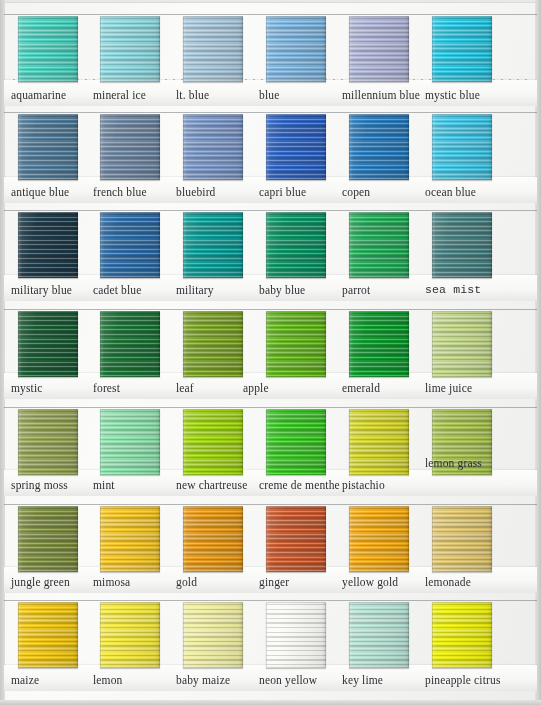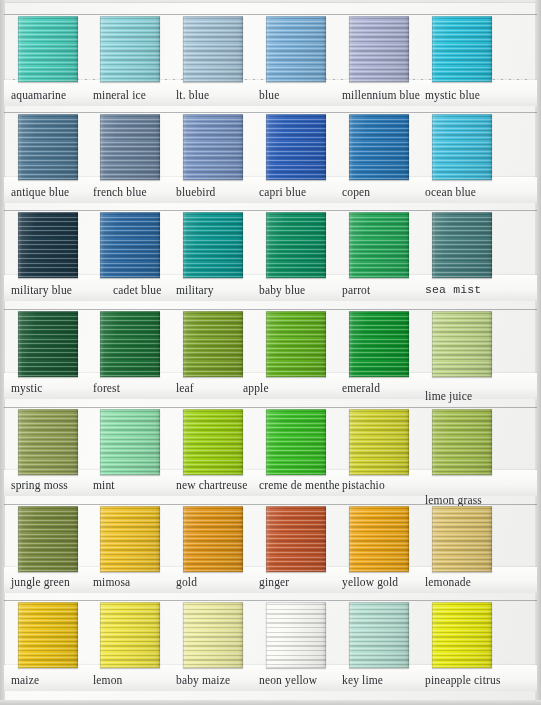--- a/index.html
+++ b/index.html
@@ -209,21 +209,21 @@
         <div class="rib"></div>
         <div class="sheen"></div>
         <div class="edge"></div>
       </div>
       <div class="label" style="left: 11px; top: 283px;">military blue</div>
       <div class="swatch" title="cadet blue" style="left: 100px; top: 212px; width: 60px; height: 66px; background: rgb(47, 107, 163);">
         <div class="rib"></div>
         <div class="sheen"></div>
         <div class="edge"></div>
       </div>
-      <div class="label" style="left: 93px; top: 283px; margin-left: 20px;">cadet blue</div>
+      <div class="label" style="left: 93px; top: 283px;">cadet blue</div>
       <div class="swatch" title="sapphire" style="left: 183px; top: 212px; width: 60px; height: 66px; background: rgb(15, 154, 148);">
         <div class="rib"></div>
         <div class="sheen"></div>
         <div class="edge"></div>
       </div>
       <div class="label" style="left: 176px; top: 283px;">military</div>
       <div class="swatch" title="jade blue" style="left: 266px; top: 212px; width: 60px; height: 66px; background: rgb(15, 145, 100);">
         <div class="rib"></div>
         <div class="sheen"></div>
         <div class="edge"></div>
@@ -272,21 +272,21 @@
         <div class="rib"></div>
         <div class="sheen"></div>
         <div class="edge"></div>
       </div>
       <div class="label" style="left: 342px; top: 381px;">emerald</div>
       <div class="swatch" title="lime juice" style="left: 432px; top: 311px; width: 60px; height: 66px; background: rgb(192, 213, 138);">
         <div class="rib"></div>
         <div class="sheen"></div>
         <div class="edge"></div>
       </div>
-      <div class="label" style="left: 425px; top: 381px; margin-top: 8px;">lime juice</div>
+      <div class="label" style="left: 425px; top: 381px;">lime juice</div>
       <div class="band-line" style="top: 407px;"></div>
       <div class="perf" style="top: 472px; left: 10px; width: 520px;"></div>
       <div class="label-band" style="top: 470px;"></div>
       <div class="swatch" title="spring moss" style="left: 18px; top: 409px; width: 60px; height: 66px; background: rgb(147, 162, 87);">
         <div class="rib"></div>
         <div class="sheen"></div>
         <div class="edge"></div>
       </div>
       <div class="label" style="left: 11px; top: 478px;">spring moss</div>
       <div class="swatch" title="mint" style="left: 100px; top: 409px; width: 60px; height: 66px; background: rgb(142, 223, 172);">
@@ -311,21 +311,21 @@
         <div class="rib"></div>
         <div class="sheen"></div>
         <div class="edge"></div>
       </div>
       <div class="label" style="left: 342px; top: 478px;">pistachio</div>
       <div class="swatch" title="lemon grass" style="left: 432px; top: 409px; width: 60px; height: 66px; background: rgb(165, 191, 82);">
         <div class="rib"></div>
         <div class="sheen"></div>
         <div class="edge"></div>
       </div>
-      <div class="label" style="left: 425px; top: 456px; margin-top: 37px;">lemon grass</div>
+      <div class="label" style="left: 425px; top: 456px;">lemon grass</div>
       <div class="band-line" style="top: 504px;"></div>
       <div class="perf" style="top: 569px; left: 10px; width: 520px;"></div>
       <div class="label-band" style="top: 567px;"></div>
       <div class="swatch" title="jungle green" style="left: 18px; top: 506px; width: 60px; height: 66px; background: rgb(124, 140, 66);">
         <div class="rib"></div>
         <div class="sheen"></div>
         <div class="edge"></div>
       </div>
       <div class="label" style="left: 11px; top: 575px;">jungle green</div>
       <div class="swatch" title="mimosa" style="left: 100px; top: 506px; width: 60px; height: 66px; background: rgb(240, 196, 42);">

